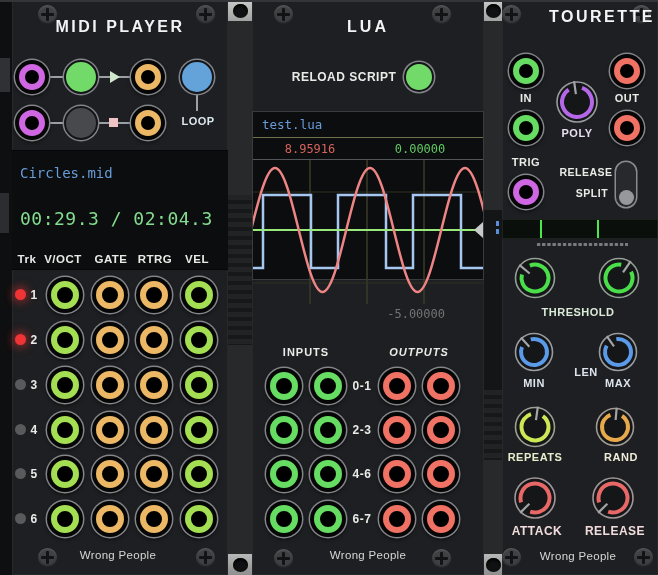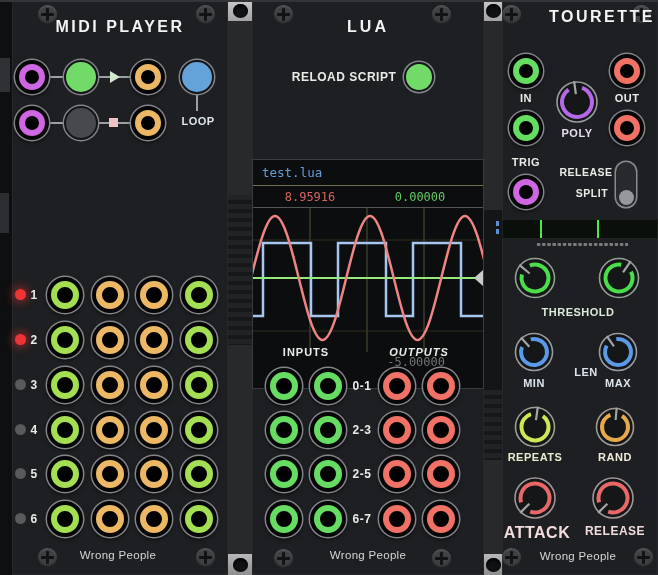--- a/index.html
+++ b/index.html
@@ -95,20 +95,29 @@
     <div class="playtri" style="left:98px;top:71px;"></div>
     <div class="port sm c-orange" style="left:119px;top:60px;"></div>
     <div class="rbtn c-bblue" style="left:168px;top:60px;"></div>
     <div class="lbl" style="left:186px;top:115px;color:#dde6ee;">LOOP</div>
 
     <div class="port sm c-purple" style="left:3px;top:106px;"></div>
     <div class="rbtn c-bgray" style="left:52px;top:106px;"></div>
     <div class="stopsq" style="left:97px;top:118px;"></div>
     <div class="port sm c-orange" style="left:119px;top:106px;"></div>
 
+    <div class="disp" style="left:0;top:150px;width:216px;height:118px;border-top:1px solid #050607;border-bottom:1px solid #050607;">
+      <div class="abs mono" style="left:8px;top:164px;font-size:14px;color:#689cd8;position:absolute;top:14px;">Circles.mid</div>
+      <div class="abs mono" style="left:8px;top:57px;font-size:18px;color:#84dc8e;letter-spacing:.5px;">00:29.3 / 02:04.3</div>
+      <div class="lbl" style="left:15px;top:102px;font-size:11.5px;">Trk</div>
+      <div class="lbl" style="left:51px;top:102px;font-size:11.5px;">V/OCT</div>
+      <div class="lbl" style="left:99px;top:102px;font-size:11.5px;">GATE</div>
+      <div class="lbl" style="left:143px;top:102px;font-size:11.5px;">RTRG</div>
+      <div class="lbl" style="left:185px;top:102px;font-size:11.5px;">VEL</div>
+    </div>
 
     <div class="led on" style="left:3px;top:289px;"></div>
     <div class="lbl" style="left:22px;top:288px;font-size:12px;">1</div>
     <div class="port c-yg" style="left:35px;top:277px;"></div>
     <div class="port c-orange" style="left:80px;top:277px;"></div>
     <div class="port c-orange" style="left:124px;top:277px;"></div>
     <div class="port c-yg" style="left:169px;top:277px;"></div>
 
     <div class="led on" style="left:3px;top:334px;"></div>
     <div class="lbl" style="left:22px;top:333px;font-size:12px;">2</div>
@@ -157,21 +166,21 @@
   <div class="module" style="left:252px;width:232px;">
     <div class="screw" style="left:22px;top:5px;"></div>
     <div class="screw" style="left:180px;top:5px;"></div>
     <div class="screw" style="left:22px;top:549px;"></div>
     <div class="screw" style="left:180px;top:549px;"></div>
     <div class="title" style="left:116px;top:18px;letter-spacing:3px;">LUA</div>
 
     <div class="lbl" style="left:92px;top:70px;font-size:12px;">RELOAD SCRIPT</div>
     <div class="rbtn sm c-bgreen" style="left:152px;top:62px;"></div>
 
-    <div class="disp" style="left:1px;top:112px;width:230px;height:228px;box-shadow:0 0 0 1px #3a3b3e;margin-top:48px;">
+    <div class="disp" style="left:1px;top:112px;width:230px;height:167px;box-shadow:0 0 0 1px #3a3b3e;">
       <div class="abs mono" style="left:9px;top:5px;font-size:12.5px;color:#689cd8;">test.lua</div>
       <div class="sep" style="top:25px;background:#70704a;"></div>
       <div class="abs mono" style="left:57px;top:30px;font-size:12px;color:#d4645c;transform:translateX(-50%);">8.95916</div>
       <div class="abs mono" style="left:167px;top:30px;font-size:12px;color:#62c862;transform:translateX(-50%);">0.00000</div>
       <div class="sep" style="top:47px;background:#55565a;"></div>
 
       <svg class="abs" width="230" height="144" style="left:0;top:48px;" viewBox="0 0 230 144">
         <line x1="57" y1="0" x2="57" y2="144" stroke="#3c3c28" stroke-width="1.5"></line>
         <line x1="114" y1="0" x2="114" y2="144" stroke="#3c3c28" stroke-width="1.5"></line>
         <line x1="171" y1="0" x2="171" y2="144" stroke="#3c3c28" stroke-width="1.5"></line>
@@ -196,21 +205,21 @@
     <div class="port c-red" style="left:171px;top:368px;"></div>
 
     <div class="port c-green" style="left:14px;top:412px;"></div>
     <div class="port c-green" style="left:58px;top:412px;"></div>
     <div class="lbl" style="left:110px;top:423px;font-size:12px;">2-3</div>
     <div class="port c-red" style="left:127px;top:412px;"></div>
     <div class="port c-red" style="left:171px;top:412px;"></div>
 
     <div class="port c-green" style="left:14px;top:456px;"></div>
     <div class="port c-green" style="left:58px;top:456px;"></div>
-    <div class="lbl" style="left:110px;top:467px;font-size:12px;">2-5</div>
+    <div class="lbl" style="left:110px;top:467px;font-size:12px;">4-6</div>
     <div class="port c-red" style="left:127px;top:456px;"></div>
     <div class="port c-red" style="left:171px;top:456px;"></div>
 
     <div class="port c-green" style="left:14px;top:501px;"></div>
     <div class="port c-green" style="left:58px;top:501px;"></div>
     <div class="lbl" style="left:110px;top:512px;font-size:12px;">6-7</div>
     <div class="port c-red" style="left:127px;top:501px;"></div>
     <div class="port c-red" style="left:171px;top:501px;"></div>
 
     <div class="brand" style="left:116px;top:549px;">Wrong People</div>
@@ -289,32 +298,32 @@
       <circle r="19.5" fill="#141618" stroke="#9ea094" stroke-width="1.6"></circle>
       <circle class="arc" r="13.5" fill="none" stroke-width="4" stroke-dasharray="71.9 12.9" transform="rotate(-54.5)"></circle>
       <line y1="-7" y2="-20.5" stroke="#a2a4a6" stroke-width="2.2" transform="rotate(8)"></line>
     </svg>
     <svg class="knob k-orange" width="40" height="40" viewBox="-20 -20 40 40" style="left:93px;top:407px;">
       <circle r="18.5" fill="#141618" stroke="#a09a94" stroke-width="1.6"></circle>
       <circle class="arc" r="13" fill="none" stroke-width="4" stroke-dasharray="69.2 12.5" transform="rotate(-57.5)"></circle>
       <line y1="-7" y2="-19.5" stroke="#a2a4a6" stroke-width="2.2" transform="rotate(5)"></line>
     </svg>
     <div class="lbl" style="left:33px;top:451px;color:#e4eecc;">REPEATS</div>
-    <div class="lbl" style="left:113px;top:451px;color:#f0ead8;">RAND</div>
+    <div class="lbl" style="left:119px;top:451px;color:#f0ead8;">RAND</div>
 
     <svg class="knob k-red" width="44" height="44" viewBox="-22 -22 44 44" style="left:11px;top:476px;">
       <circle r="20" fill="#141618" stroke="#a09698" stroke-width="1.6"></circle>
       <circle class="arc" r="14.5" fill="none" stroke-width="4" stroke-dasharray="77.2 13.9" transform="rotate(-197.5)"></circle>
       <line y1="-8" y2="-21" stroke="#a2a4a6" stroke-width="2.2" transform="rotate(-135)"></line>
     </svg>
     <svg class="knob k-red" width="44" height="44" viewBox="-22 -22 44 44" style="left:89px;top:476px;">
       <circle r="20" fill="#141618" stroke="#a09698" stroke-width="1.6"></circle>
       <circle class="arc" r="14.5" fill="none" stroke-width="4" stroke-dasharray="77.2 13.9" transform="rotate(-197.5)"></circle>
       <line y1="-8" y2="-21" stroke="#a2a4a6" stroke-width="2.2" transform="rotate(-135)"></line>
     </svg>
-    <div class="lbl" style="left:35px;top:524px;font-size:16px;color:#f2dcdc;">ATTACK</div>
+    <div class="lbl" style="left:35px;top:524px;font-size:12px;color:#f2dcdc;">ATTACK</div>
     <div class="lbl" style="left:113px;top:524px;font-size:12px;color:#f2dcdc;">RELEASE</div>
 
     <div class="brand" style="left:76px;top:550px;">Wrong People</div>
   </div>
 
   <div class="abs" style="left:0;top:0;width:658px;height:2px;background:#333538;"></div>
 </div>
 
 </body></html>

